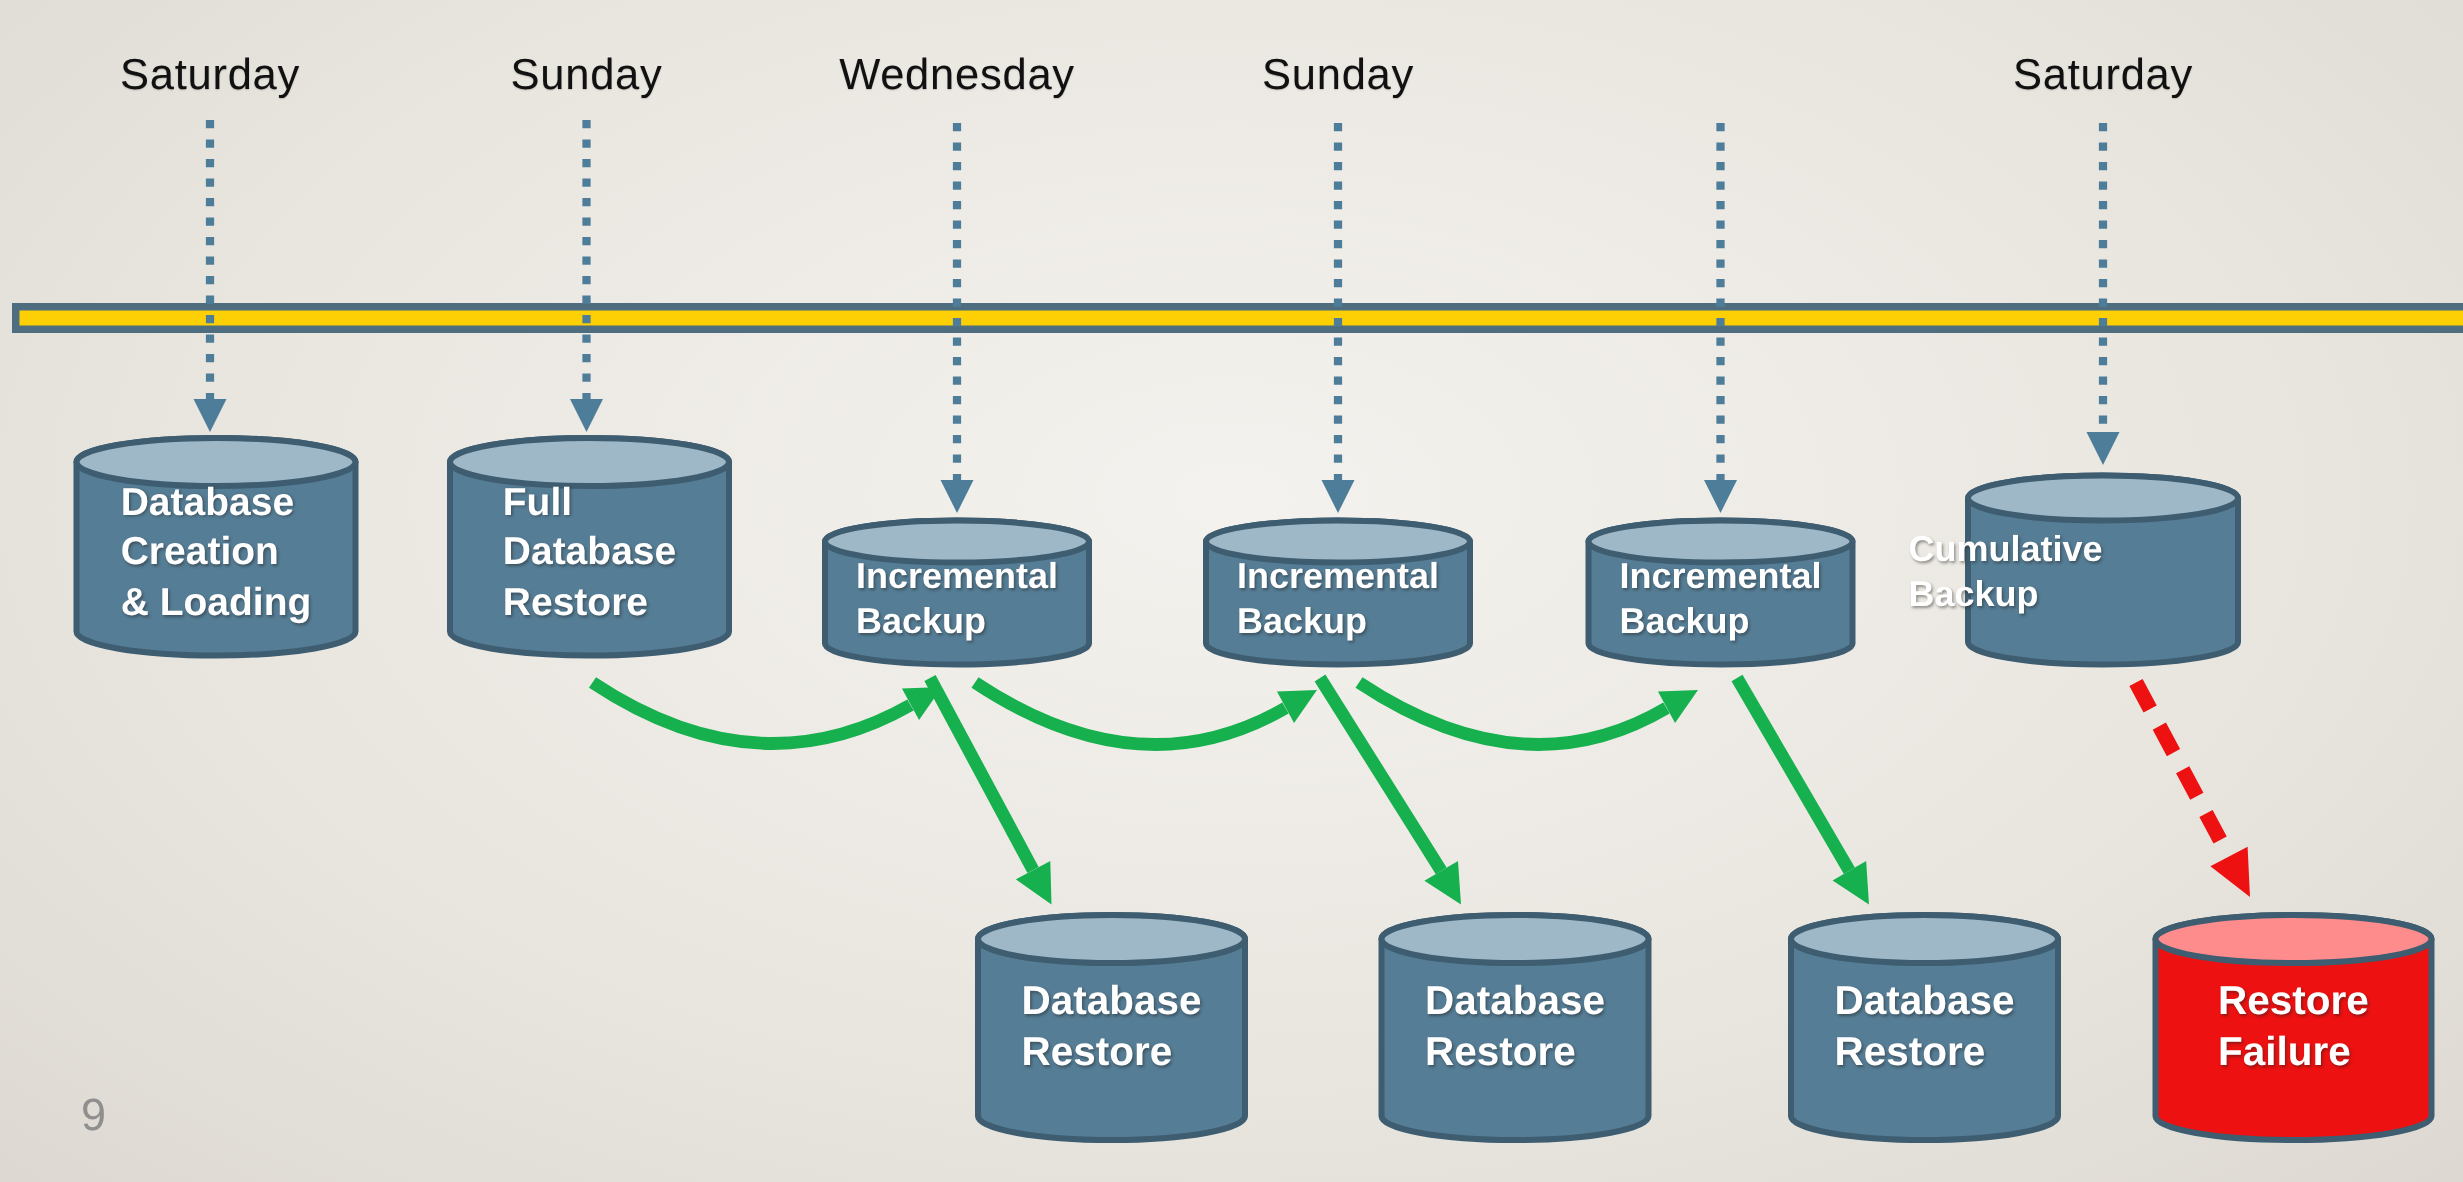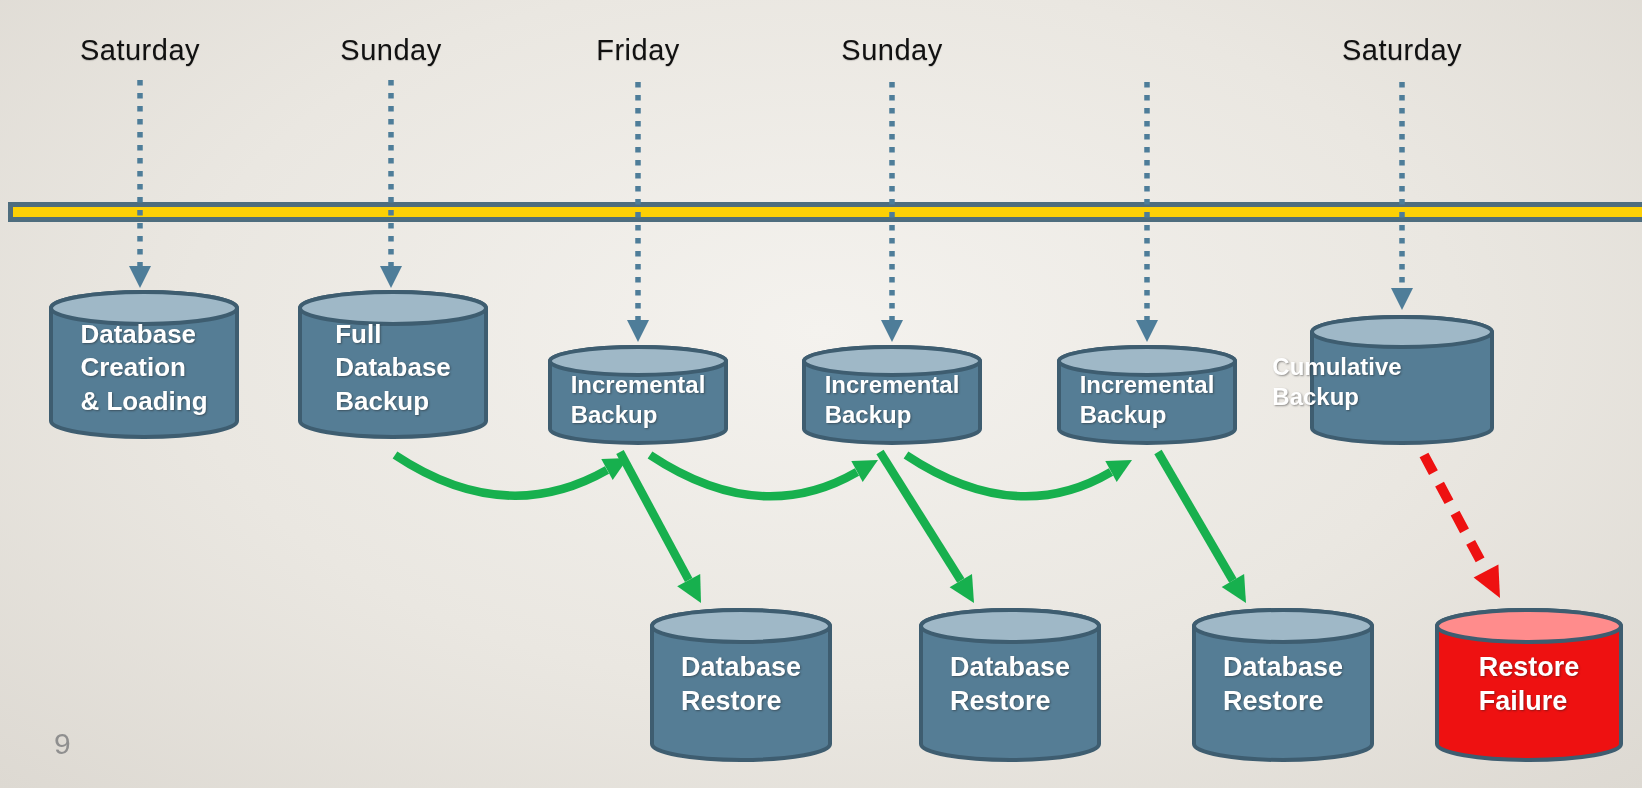--- a/index.html
+++ b/index.html
@@ -153,30 +153,30 @@
       <ellipse class="cyl-top" cx="1283" cy="626" rx="89" ry="16"></ellipse>
     </g>
     <g>
       <path class="cyl-body red" d="M 1437 626 L 1437 744 A 92 16 0 0 0 1621 744 L 1621 626 A 92 16 0 0 0 1437 626 Z"></path>
       <ellipse class="cyl-top red" cx="1529" cy="626" rx="92" ry="16"></ellipse>
     </g>
   </svg>
 
   <div class="day-label" style="left:140px">Saturday</div>
   <div class="day-label" style="left:391px">Sunday</div>
-  <div class="day-label" style="left:638px">Friday</div>
+  <div class="day-label" style="left:638px">Wednesday</div>
   <div class="day-label" style="left:892px">Sunday</div>
   <div class="day-label" style="left:1402px">Saturday</div>
 
   <div class="cyl-label big" style="left:144px;top:310px;width:184px;height:116px">Database
 Creation
 &amp; Loading</div>
   <div class="cyl-label big" style="left:393px;top:310px;width:184px;height:116px">Full
 Database
-Backup</div>
+Restore</div>
   <div class="cyl-label small" style="left:638px;top:362px;width:176px;height:76px">Incremental
 Backup</div>
   <div class="cyl-label small" style="left:892px;top:362px;width:176px;height:76px">Incremental
 Backup</div>
   <div class="cyl-label small" style="left:1147px;top:362px;width:176px;height:76px">Incremental
 Backup</div>
   <div class="cyl-label small" style="left:1337px;top:334px;width:180px;height:96px">Cumulative
 Backup</div>
   <div class="cyl-label bottom" style="left:741px;top:626px;width:180px;height:116px">Database
 Restore</div>

